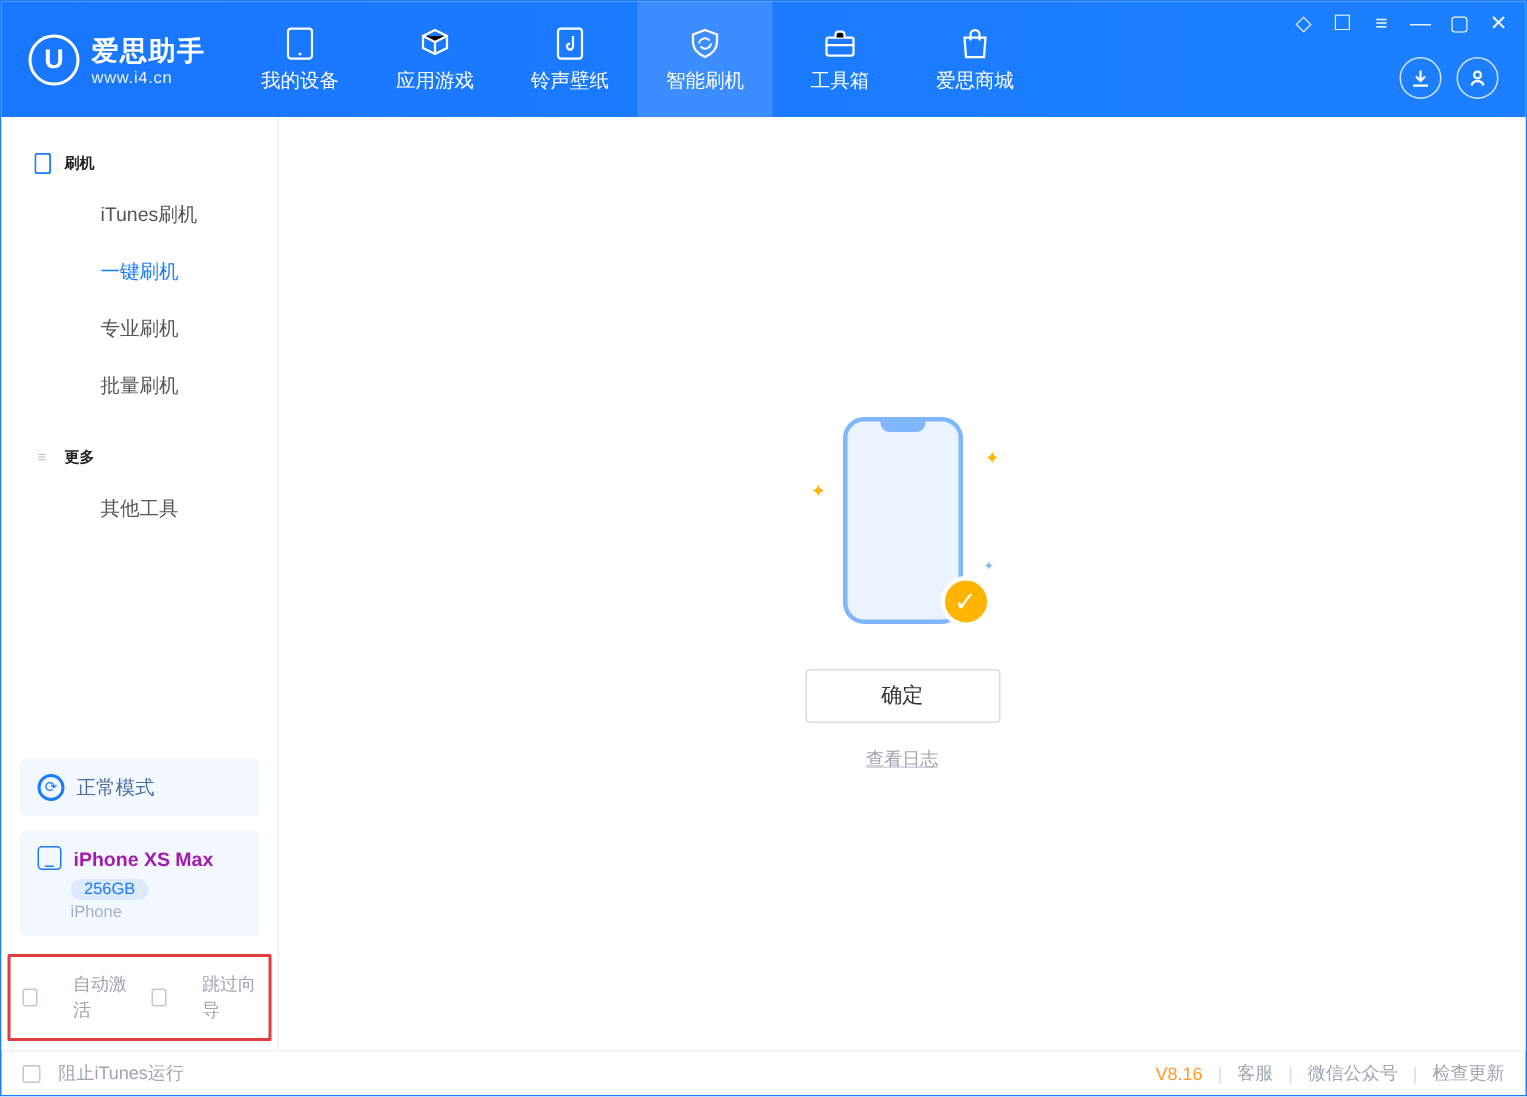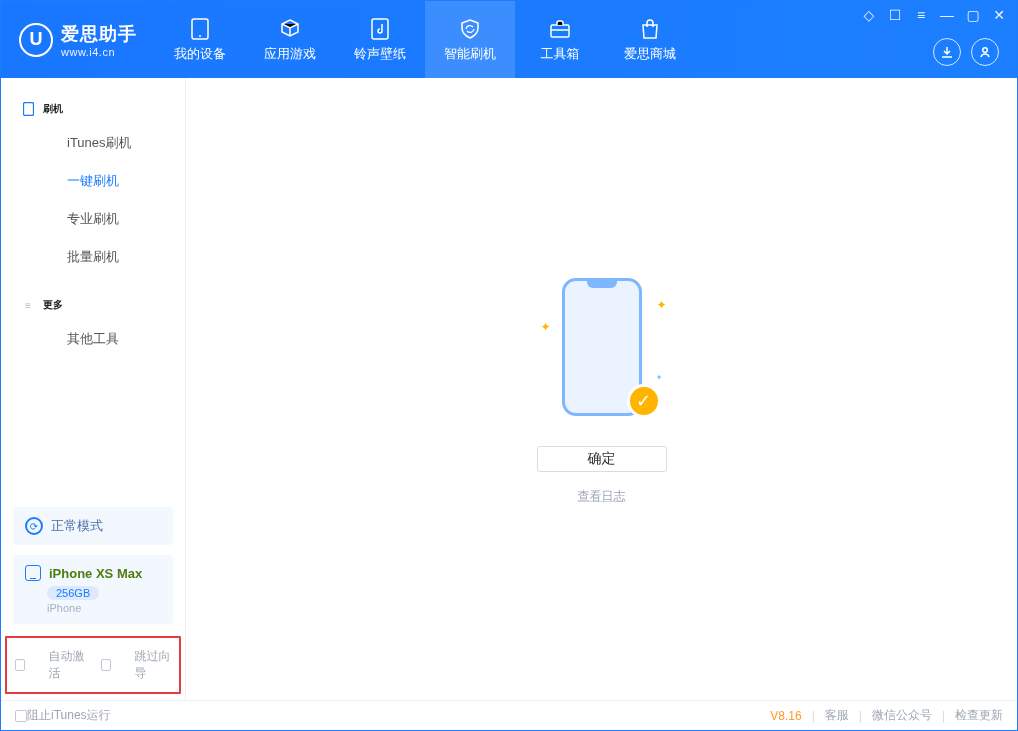--- a/index.html
+++ b/index.html
@@ -115,42 +115,42 @@
     margin: 0 12px 12px 12px;
     background:#f3f7fe; border-radius:4px;
     padding: 10px 12px;
   }
   .device-card .row { display:flex; align-items:center; gap:8px; margin-bottom:4px; }
   .dev-icon {
     width:16px; height:16px; border:1.5px solid #1a7cff; border-radius:3px;
     position:relative;
   }
   .dev-icon::after { content:""; position:absolute; left:4px; right:4px; bottom:1px; height:1.5px; background:#1a7cff; }
-  .dev-name { color:#4d7c0f; font-weight:600; font-size:13px; }
+  .dev-name { color:#a21caf; font-weight:600; font-size:13px; }
   .capacity-badge {
     display:inline-block; padding:1px 9px; border-radius:10px;
     background:#dce9ff; color:#1a7cff; font-size:11px; margin-left:22px;
   }
   .dev-sub { margin-left:22px; color:#a5b2c4; font-size:11px; margin-top:2px; }
   .options-row {
     margin: 0 4px 6px 4px;
     border: 2px solid #e03e3e;
     border-radius:1px;
     padding: 10px 8px;
     display:flex; gap:16px;
     align-items:center;
   }
   .chk { display:flex; align-items:center; gap:24px; color:#9da6b2; font-size:12px; cursor:pointer; }
   .chk-box { width:12px; height:12px; border:1px solid #c1c8d1; border-radius:2px; }
   .statusbar {
     height: 30px; border-top:1px solid #eef0f3;
     display:flex; align-items:center; padding:0 14px;
     color:#9da6b2; font-size:12px;
   }
-  .statusbar .left { display:flex; align-items:center; gap:0; }
+  .statusbar .left { display:flex; align-items:center; gap:12px; }
   .statusbar .right { margin-left:auto; display:flex; align-items:center; gap:10px; }
   .statusbar .sep { color:#d8dde4; }
   .version { color:#ff9a2e; }
   .link { color:#9da6b2; cursor:pointer; }
   
   .main {
     flex:1; position:relative;
     display:flex; flex-direction:column; align-items:center;
     padding-top: 200px;
   }
@@ -167,21 +167,21 @@
     width:34px; height:34px; border-radius:50%; background:#ffb400;
     display:flex; align-items:center; justify-content:center; color:#fff; font-size:18px;
     border:3px solid #fff;
   }
   .sparkle { position:absolute; color:#ffb400; font-size:12px; }
   .spark1 { left:4px; top:42px; }
   .spark2 { right:0; top:20px; }
   .spark3 { right:4px; bottom:46px; color:#7fb7ff; font-size:8px; }
   .success-text { font-size:17px; color:#333; margin-bottom: 28px; letter-spacing:1px; }
   .ok-btn {
-    width:130px; height:26px; border:1px solid #d9dde3; background:#fff;
+    width:130px; height:36px; border:1px solid #d9dde3; background:#fff;
     border-radius:3px; font-size:14px; color:#333; cursor:pointer;
     margin-bottom: 16px;
   }
   .view-log { color:#9da6b2; font-size:12px; cursor:pointer; text-decoration:underline; text-decoration-color:#d0d5dd; }
 </style>
 </head>
 <body>
 
 <div class="window">
 

